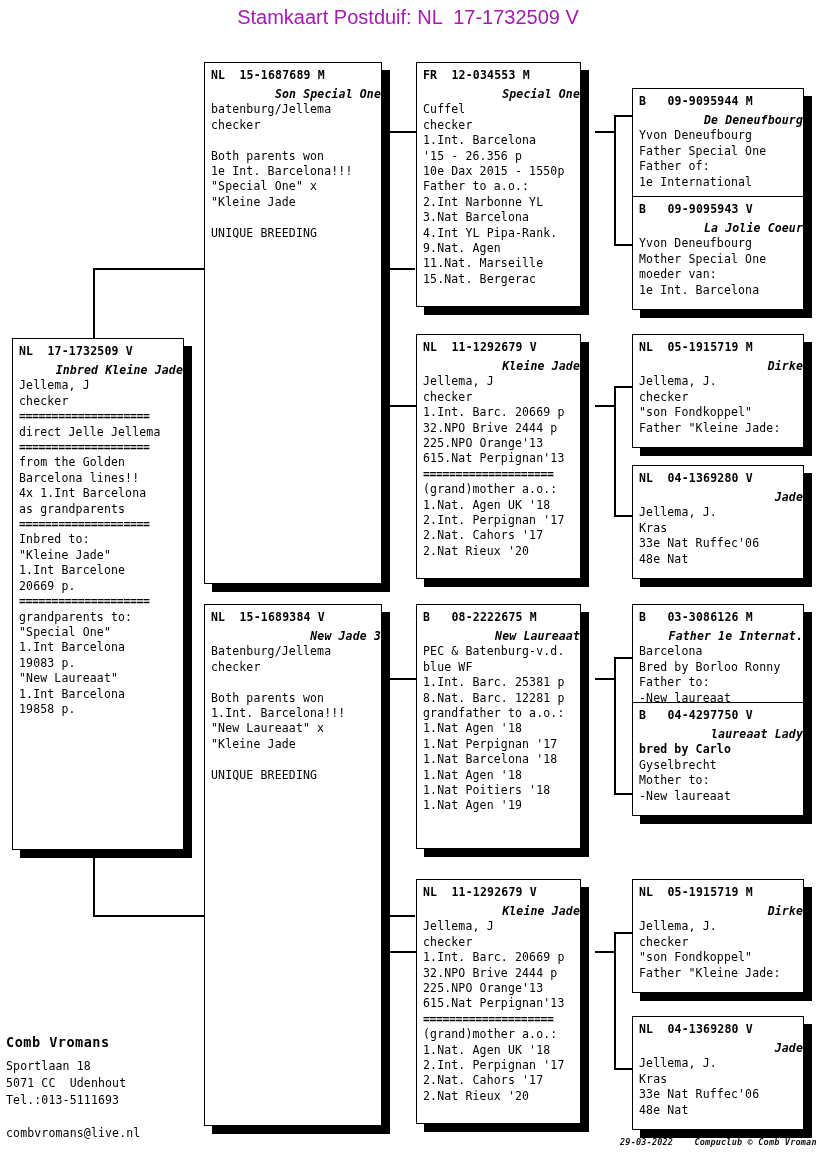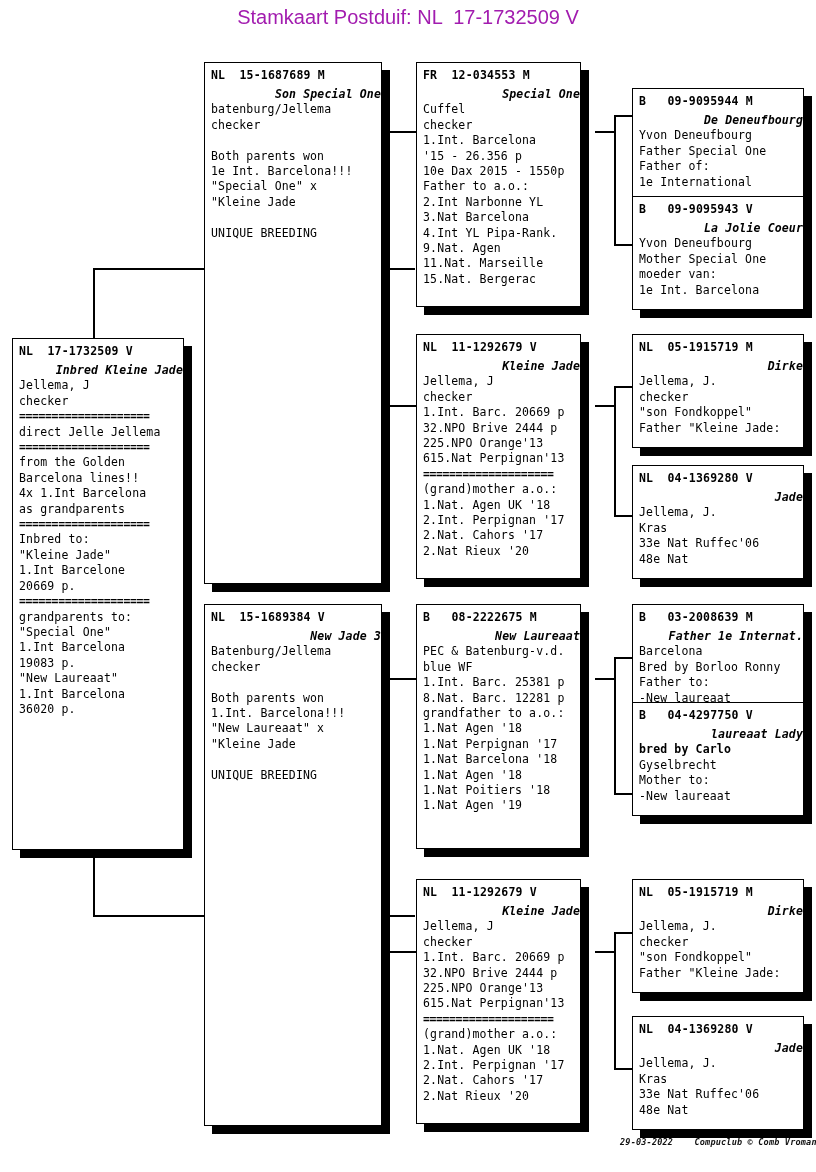--- a/index.html
+++ b/index.html
@@ -184,21 +184,21 @@
         <div class="ln">"Kleine Jade"</div>
         <div class="ln">1.Int Barcelone</div>
         <div class="ln">20669 p.</div>
         <div class="ln rule">====================</div>
         <div class="ln">grandparents to:</div>
         <div class="ln">"Special One"</div>
         <div class="ln">1.Int Barcelona</div>
         <div class="ln">19083 p.</div>
         <div class="ln">"New Laureaat"</div>
         <div class="ln">1.Int Barcelona</div>
-        <div class="ln">36020 p.</div>
+        <div class="ln">19858 p.</div>
       </div>
   </div>
 
   <div class="pbox" style="left:204px; top:62px; width:178px; height:522px;">
     <div class="ring">NL  15-1687689 M</div>
     <div class="lines">
         <div class="ln nm">Son Special One</div>
         <div class="ln">batenburg/Jellema</div>
         <div class="ln">checker</div>
         <div class="ln"></div>
@@ -340,21 +340,21 @@
     <div class="lines">
         <div class="ln nm">Jade</div>
         <div class="ln">Jellema, J.</div>
         <div class="ln">Kras</div>
         <div class="ln">33e Nat Ruffec'06</div>
         <div class="ln">48e Nat</div>
       </div>
   </div>
 
   <div class="pbox" style="left:632px; top:604px; width:172px; height:114px;">
-    <div class="ring">B   03-2008639 M</div>
+    <div class="ring">B   03-3086126 M</div>
     <div class="lines">
         <div class="ln nm">Father 1e Internat.</div>
         <div class="ln">Barcelona</div>
         <div class="ln">Bred by Borloo Ronny</div>
         <div class="ln">Father to:</div>
         <div class="ln">-New laureaat</div>
       </div>
   </div>
 
   <div class="pbox" style="left:632px; top:702px; width:172px; height:114px;">
@@ -383,16 +383,25 @@
     <div class="ring">NL  04-1369280 V</div>
     <div class="lines">
         <div class="ln nm">Jade</div>
         <div class="ln">Jellema, J.</div>
         <div class="ln">Kras</div>
         <div class="ln">33e Nat Ruffec'06</div>
         <div class="ln">48e Nat</div>
       </div>
   </div>
 
+  <div class="footer-block">
+    <div class="fname">Comb Vromans</div>
+    <div>
+        <div class="fln">Sportlaan 18</div>
+        <div class="fln">5071 CC  Udenhout</div>
+        <div class="fln">Tel.:013-5111693</div>
+      </div>
+    <div class="fmail">combvromans@live.nl</div>
+  </div>
 
   <div class="copyright">29-03-2022    Compuclub © Comb Vromans</div>
 
 </div>
 
 </body></html>

